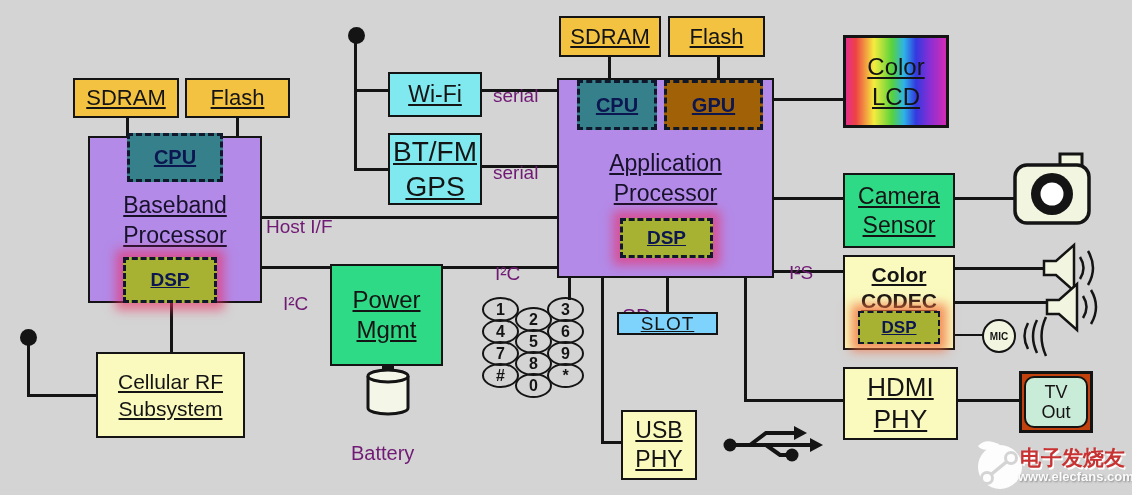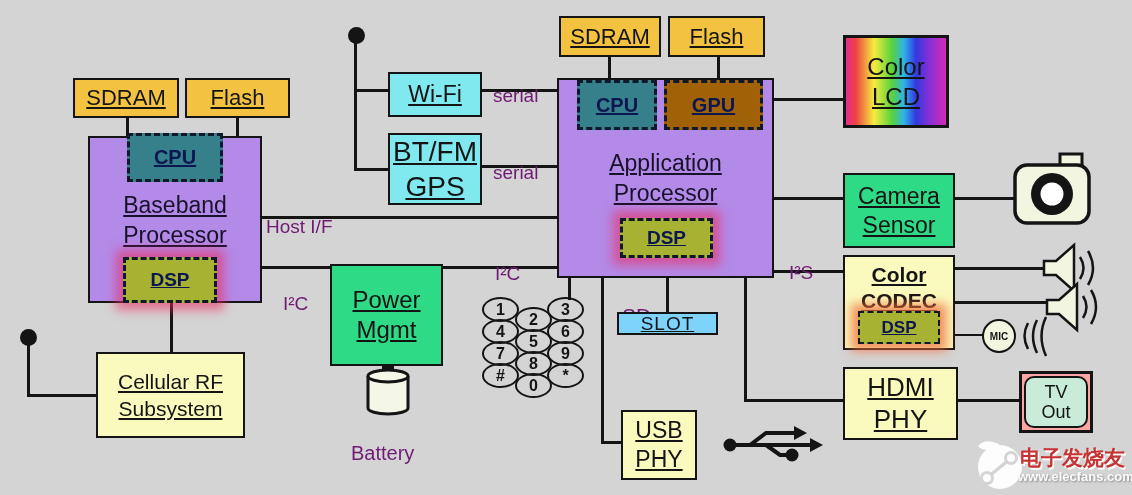--- a/index.html
+++ b/index.html
@@ -42,21 +42,21 @@
     font-size:16px; font-weight:600; background:transparent;
   }
   .mic-circle{
     position:absolute; left:982px; top:319px; width:34px; height:34px;
     border:2.5px solid #141414; border-radius:50%; background:#f2f5e0;
     box-sizing:border-box; display:flex; align-items:center; justify-content:center;
     font-size:10px; font-weight:bold;
   }
   .tv-outer{
     position:absolute; left:1019px; top:371px; width:74px; height:62px;
-    background:#fca5a5; border:3.5px solid #141414; box-sizing:border-box;
+    background:#c2410c; border:3.5px solid #141414; box-sizing:border-box;
   }
   .tv-inner{
     position:absolute; left:2px; top:2px; right:2px; bottom:2px;
     background:#c9ecd8; border:2px solid #141414; border-radius:10px;
     display:flex; align-items:center; justify-content:center; text-align:center;
     font-size:18px; line-height:20px; white-space:pre-line;
   }
   .lcd{
     background:linear-gradient(90deg,#e62e8a 0%,#ee4343 10%,#f5ec3d 28%,
       #58d23c 46%,#2db3e8 58%,#3338e0 70%,#8a2fd4 84%,#d32bb4 100%);

